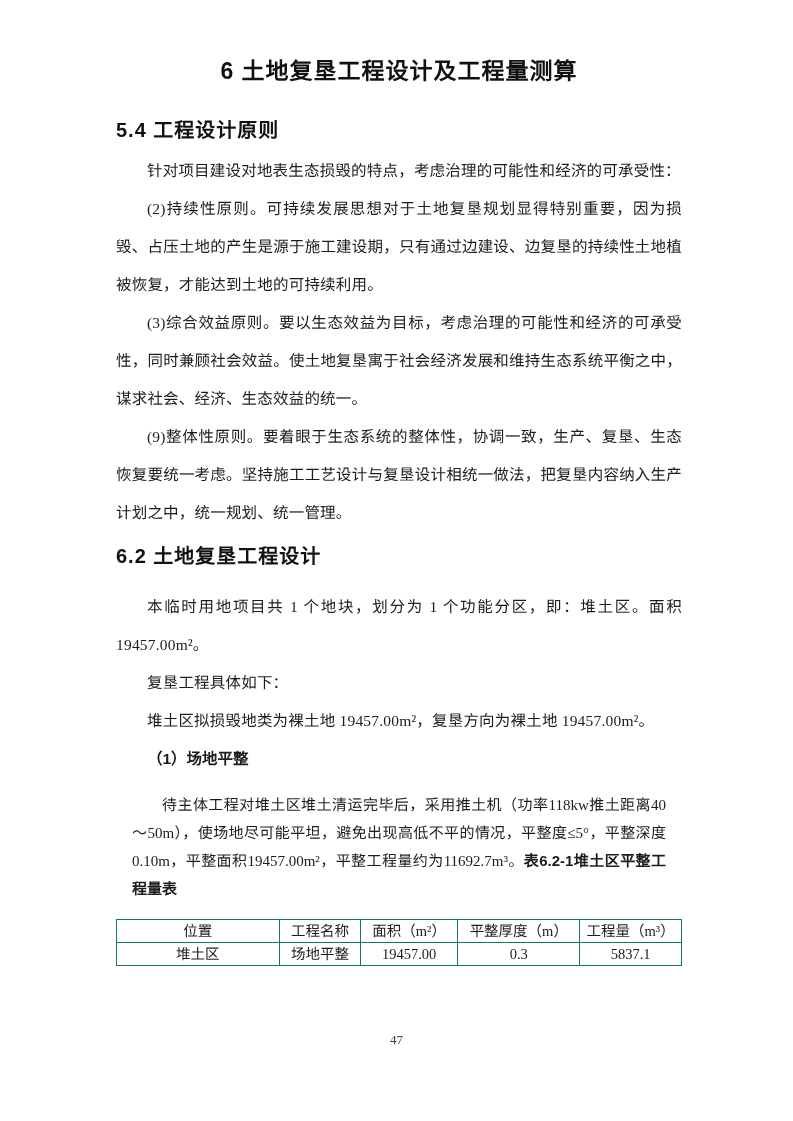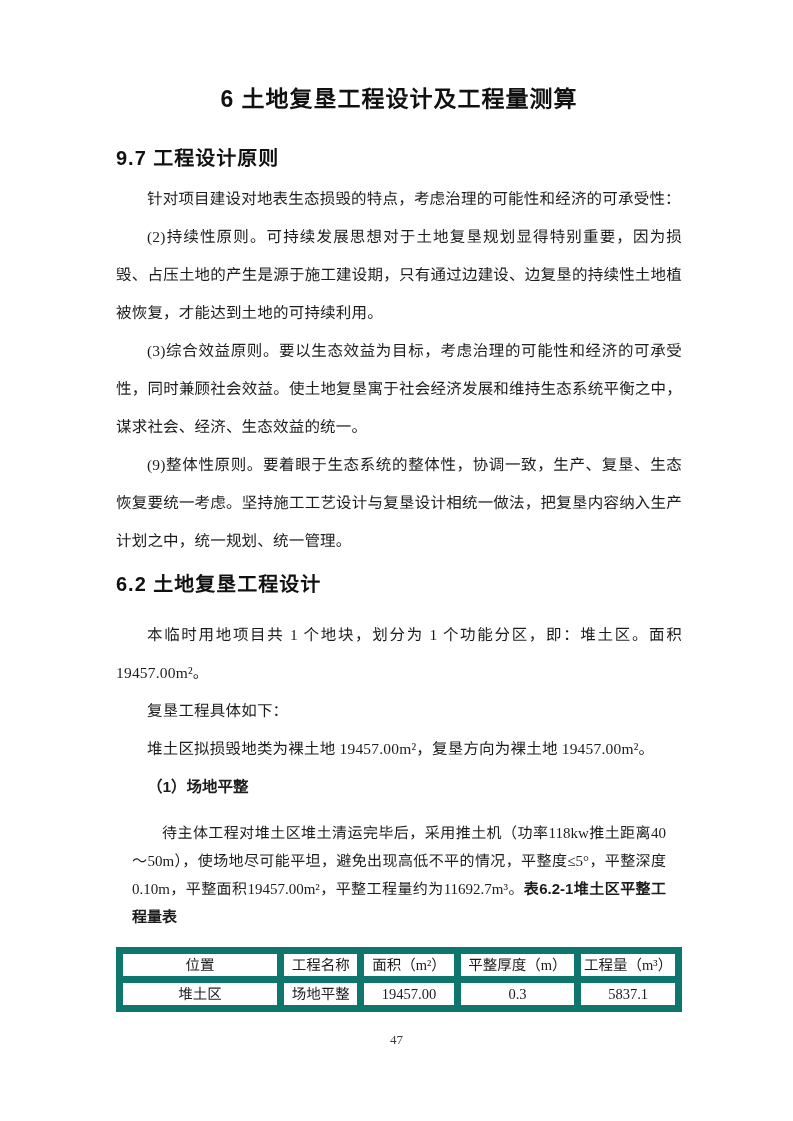--- a/index.html
+++ b/index.html
@@ -13,22 +13,22 @@
     height: 1121px;
     background: #ffffff;
     color: #1c1c1c;
     font-family: "Liberation Serif", "DejaVu Serif", serif;
     overflow: hidden;
   }
   .content {
     position: absolute;
     left: 116px;
     right: 111px;
-    top: 0;
-    padding-top: 84px;
+    top: 8px;
+    padding-top: 48px;
   }
   .doc-title {
     margin: 0;
     text-align: center;
     font-family: "Liberation Sans", "DejaVu Sans", sans-serif;
     font-weight: 700;
     font-size: 23px;
     line-height: 30px;
     letter-spacing: 1px;
     color: #111;
@@ -74,21 +74,21 @@
   }
   table.level-table {
     width: 100%;
     margin-top: 2px;
     border-collapse: collapse;
     table-layout: fixed;
     font-size: 14.5px;
   }
   table.level-table th,
   table.level-table td {
-    border: 7px solid #0f766e;
+    border: 1px solid #0f766e;
     text-align: center;
     vertical-align: middle;
     font-weight: normal;
     padding: 1px 2px;
     line-height: 18px;
     height: 20px;
     overflow: hidden;
     white-space: nowrap;
   }
   .page-footer {
@@ -104,21 +104,21 @@
 </style>
 </head>
 <body>
 
 <div class="page">
   <div class="content">
 
     <h1 class="doc-title">6 土地复垦工程设计及工程量测算</h1>
 
     <section>
-      <h2 class="sec-heading">9.7 工程设计原则</h2>
+      <h2 class="sec-heading">5.4 工程设计原则</h2>
       <p class="body">针对项目建设对地表生态损毁的特点，考虑治理的可能性和经济的可承受性：</p>
       <p class="body">(2)持续性原则。可持续发展思想对于土地复垦规划显得特别重要，因为损毁、占压土地的产生是源于施工建设期，只有通过边建设、边复垦的持续性土地植被恢复，才能达到土地的可持续利用。</p>
       <p class="body">(3)综合效益原则。要以生态效益为目标，考虑治理的可能性和经济的可承受性，同时兼顾社会效益。使土地复垦寓于社会经济发展和维持生态系统平衡之中，谋求社会、经济、生态效益的统一。</p>
       <p class="body">(9)整体性原则。要着眼于生态系统的整体性，协调一致，生产、复垦、生态恢复要统一考虑。坚持施工工艺设计与复垦设计相统一做法，把复垦内容纳入生产计划之中，统一规划、统一管理。</p>
     </section>
 
     <section>
       <h2 class="sec-heading second">6.2 土地复垦工程设计</h2>
       <p class="body">本临时用地项目共 1 个地块，划分为 1 个功能分区，即：堆土区。面积 19457.00m²。</p>
       <p class="body">复垦工程具体如下：</p>

